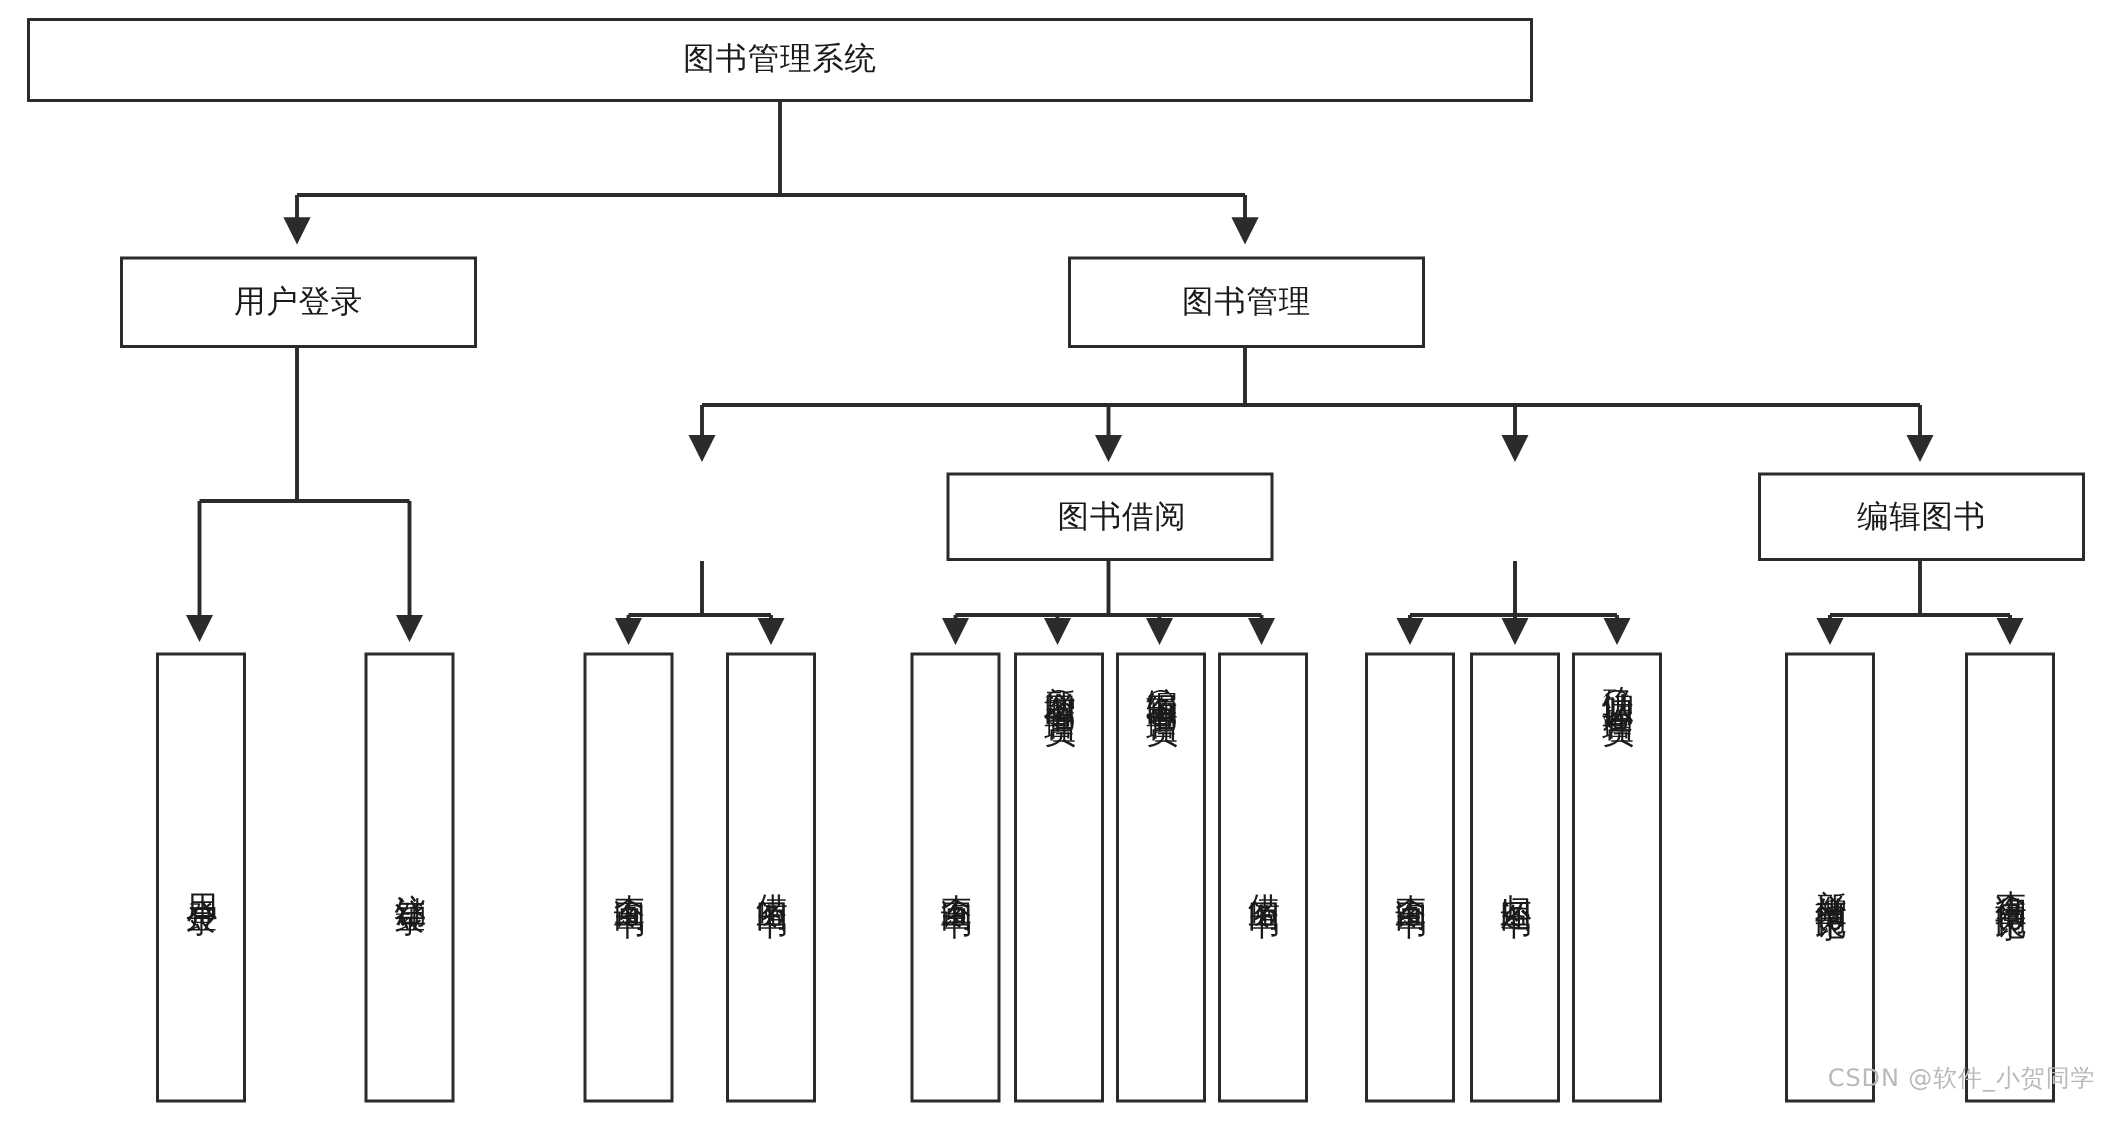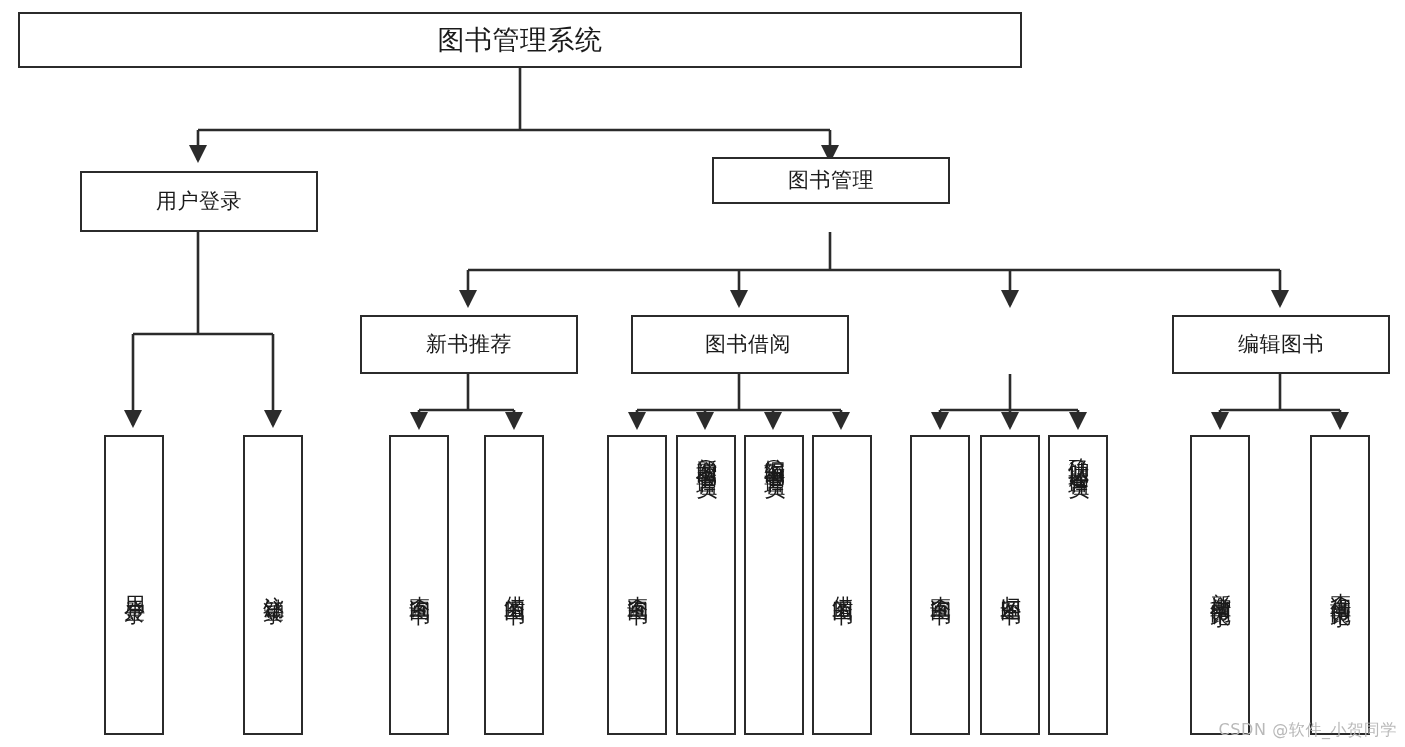--- a/index.html
+++ b/index.html
@@ -41,21 +41,21 @@
     line-height: 1.04;
     white-space: pre;
     color: #1a1a1a;
   }
   
   .node-h .node-label {
     font-size: 21px;
     letter-spacing: 0.5px;
   }
   .node-root .node-label {
-    font-size: 27px;
+    font-size: 21px;
   }
   
   .node-v {
     align-items: flex-start;
     justify-content: center;
     padding-top: 6px;
   }
   .node-v .node-label {
     writing-mode: vertical-rl;
     text-orientation: upright;
@@ -68,21 +68,21 @@
     align-items: flex-start;
     padding-top: 4px;
   }
   .node-v.mid-text {
     align-items: center;
     padding-top: 0;
   }
   #watermark {
     position: absolute;
     right: 8px;
-    bottom: 6px;
+    bottom: 17px;
     font-size: 16px;
     color: #b9b9b9;
     letter-spacing: 0.6px;
     pointer-events: none;
     user-select: none;
     white-space: nowrap;
     margin-top: 30px;
   }
 </style>
 </head>
@@ -141,27 +141,24 @@
   </svg>
 
   <div class="node node-h node-root" style="left:18px; top:12px; width:1004px; height:56px;">
     <span class="node-label">图书管理系统</span>
   </div>
 
   <div class="node node-h" style="left:80px; top:171px; width:238px; height:61px;">
     <span class="node-label">用户登录</span>
   </div>
 
-  <div class="node node-h" style="left:712px; top:157px; width:238px; height:47px;justify-content:center;">
+  <div class="node node-h" style="left:712px; top:171px; width:238px; height:61px;justify-content:center;">
     <span class="node-label">图书管理</span>
   </div>
 
-  <div class="node node-h" style="left:360px; top:315px; width:218px; height:59px;">
-    <span class="node-label">新书推荐</span>
-  </div>
 
   <div class="node node-h" style="left:631px; top:315px; width:218px; height:59px;padding-left:16px;">
     <span class="node-label">图书借阅</span>
   </div>
 
 
   <div class="node node-h" style="left:1172px; top:315px; width:218px; height:59px;">
     <span class="node-label">编辑图书</span>
   </div>
 

